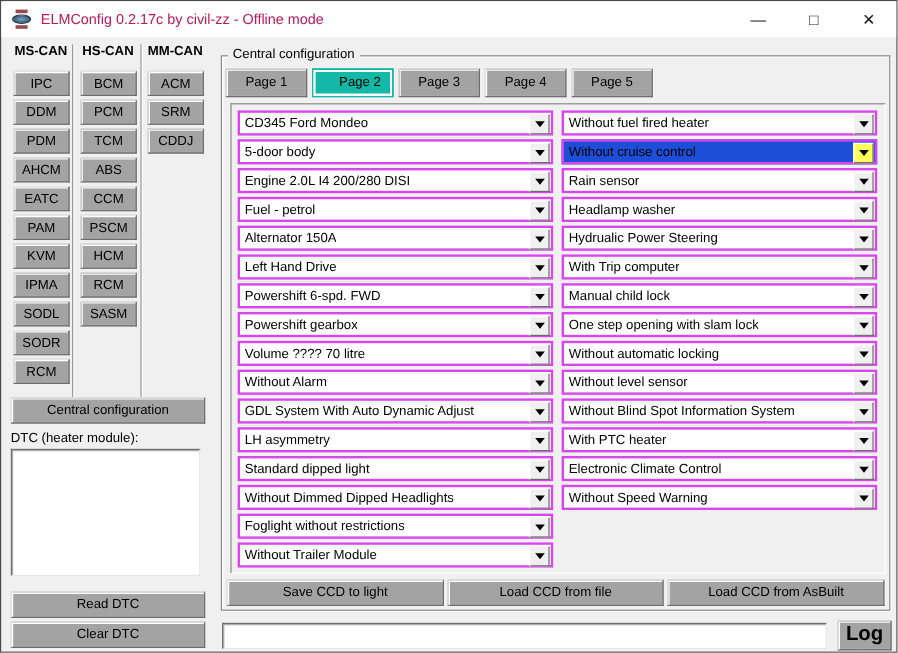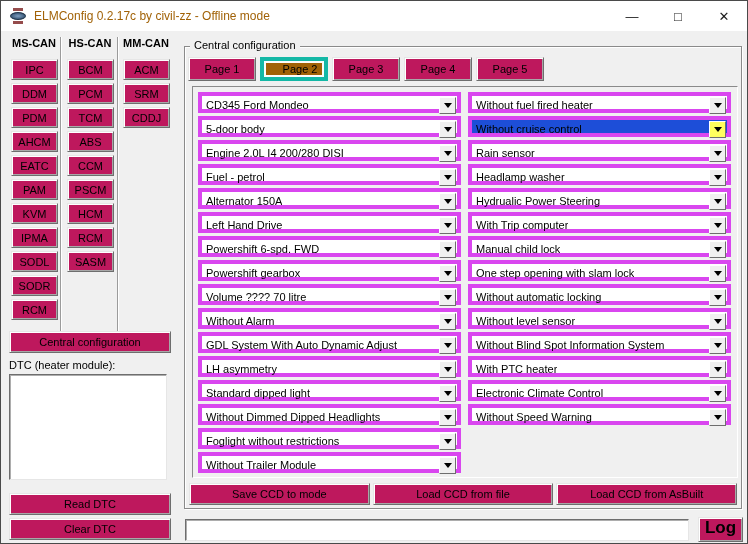--- a/index.html
+++ b/index.html
@@ -5,28 +5,28 @@
   html,body{margin:0;padding:0;background:#cfcfcf;font-family:"Liberation Sans",sans-serif;}
   .window{position:relative;width:748px;height:544px;background:#F0F0F0;border:1px solid #4A4A4A;
           box-sizing:border-box;overflow:hidden;}
   
   .titlebar{position:absolute;top:0;left:0;right:0;height:30px;background:#FFFFFF;display:flex;align-items:center;}
   .app-icon{width:16px;height:16px;margin-left:9px;position:relative;flex:none;}
   .app-icon .oval{position:absolute;left:0;top:4px;width:16px;height:8px;border-radius:50%;
                   background:radial-gradient(ellipse at 50% 50%, #7f9fc0 0%, #3c5a7a 70%);border:1px solid #1d3349;box-sizing:border-box;}
   .app-icon .tl{position:absolute;left:3px;top:0;width:10px;height:3px;background:#7a1f1f;opacity:.8;}
   .app-icon .bl{position:absolute;left:3px;bottom:0;width:10px;height:3px;background:#7a1f1f;opacity:.8;}
-  .title-text{font-size:12px;color:#a16207;margin-left:8px;white-space:nowrap;}
+  .title-text{font-size:12px;color:#be185d;margin-left:8px;white-space:nowrap;}
   .caption-buttons{position:absolute;right:0;top:0;height:30px;display:flex;}
   .cap-btn{width:46px;height:30px;display:flex;align-items:center;justify-content:center;
            font-size:13px;color:#1a1a1a;cursor:default;}
   
   .client{position:absolute;top:30px;left:0;right:0;bottom:0;}
   
-  .b3d{background:#be185d;border:1px solid;border-color:#E6E6E6 #6E6E6E #6E6E6E #E6E6E6;
+  .b3d{background:#a3a3a3;border:1px solid;border-color:#E6E6E6 #6E6E6E #6E6E6E #E6E6E6;
        box-shadow:inset 1px 1px 0 #FFFFFF, inset -1px -1px 0 #A8A8A8;
        font-family:"Liberation Sans",sans-serif;font-size:11px;color:#000;padding:0;cursor:default;}
   
   .sunken{background:#FFFFFF;border:1px solid;border-color:#6E6E6E #E6E6E6 #E6E6E6 #6E6E6E;
           box-shadow:inset 1px 1px 0 #ADADAD;box-sizing:border-box;}
   
   .col-header{position:absolute;top:6px;width:48px;text-align:center;font-size:11px;font-weight:bold;color:#000;}
   .h0{left:9px}.h1{left:65px}.h2{left:121px}
   .vsep{position:absolute;top:6px;height:308px;width:0;border-left:1px solid #9B9B9B;border-right:1px solid #FFFFFF;}
   .s0{left:59px}.s1{left:116px}
@@ -37,26 +37,26 @@
   .dtc-label{position:absolute;left:8px;top:328px;font-size:11px;color:#000;}
   .dtc-list{position:absolute;left:8px;top:343px;width:158px;height:106px;}
   .read-btn{position:absolute;left:8px;top:462px;width:162px;height:22px;}
   .clear-btn{position:absolute;left:8px;top:487px;width:162px;height:22px;}
   
   .groupbox{position:absolute;left:183px;top:15px;width:558px;height:463px;box-sizing:border-box;
             border:1px solid #8A8A8A;box-shadow:inset 1px 1px 0 #FFFFFF,1px 1px 0 #FFFFFF;}
   .group-label{position:absolute;top:-8px;left:5px;background:#F0F0F0;padding:0 4px;font-size:11px;color:#000;}
   .tabs{position:absolute;left:3px;top:10px;display:flex;gap:4px;}
   .tab{width:68px;height:24px;}
-  .tab.active{background:#a16207;border:4px solid #14b8a6;box-shadow:inset 0 0 0 2px #FCFCFC;font-weight:normal;padding-left:12px;}
+  .tab.active{background:#14b8a6;border:1px solid #14b8a6;box-shadow:inset 0 0 0 2px #FCFCFC;font-weight:normal;padding-left:12px;}
   .panel{position:absolute;left:7px;top:39px;width:546px;height:392px;box-sizing:border-box;
          border:1px solid;border-color:#8A8A8A #FFFFFF #FFFFFF #8A8A8A;}
   .dd-col{position:absolute;top:5px;display:flex;flex-direction:column;gap:3px;}
   .dd-left{left:5px}.dd-right{left:275px}
-  .combo{position:relative;width:263px;height:21px;background:#FFFFFF;border:4px solid #d946ef;box-sizing:border-box;}
+  .combo{position:relative;width:263px;height:21px;background:#FFFFFF;border:2px solid #d946ef;box-sizing:border-box;}
   .combo-text{position:absolute;left:4px;top:3px;font-size:11px;color:#000;white-space:nowrap;
               max-width:235px;overflow:hidden;}
   .combo-arrow{position:absolute;right:1px;top:1px;width:17px;height:17px;background:#F0F0F0;
                border:1px solid;border-color:#FFFFFF #6E6E6E #6E6E6E #FFFFFF;box-sizing:border-box;
                display:flex;align-items:center;justify-content:center;}
   .tri{width:0;height:0;border-left:4px solid transparent;border-right:4px solid transparent;border-top:5px solid #000;}
   .file-row{position:absolute;left:4px;right:4px;top:436px;height:22px;display:flex;gap:3px;}
   .file-btn{flex:1;height:22px;}
   
   .cmd-input{position:absolute;left:184px;top:488px;width:504px;height:22px;outline:none;
@@ -314,21 +314,21 @@
             </div>
             <div class="combo">
               <span class="combo-text">Without Speed Warning</span>
               <span class="combo-arrow">
                 <span class="tri"></span>
               </span>
             </div>
           </div>
       </div>
       <div class="file-row">
-          <button class="b3d file-btn">Save CCD to mode</button>
+          <button class="b3d file-btn">Save CCD to light</button>
           <button class="b3d file-btn">Load CCD from file</button>
           <button class="b3d file-btn">Load CCD from AsBuilt</button>
         </div>
     </div>
 
     <input class="sunken cmd-input" value="" style="">
     <button class="b3d log-btn">Log &gt;</button>
 
   </div>
 </div>

